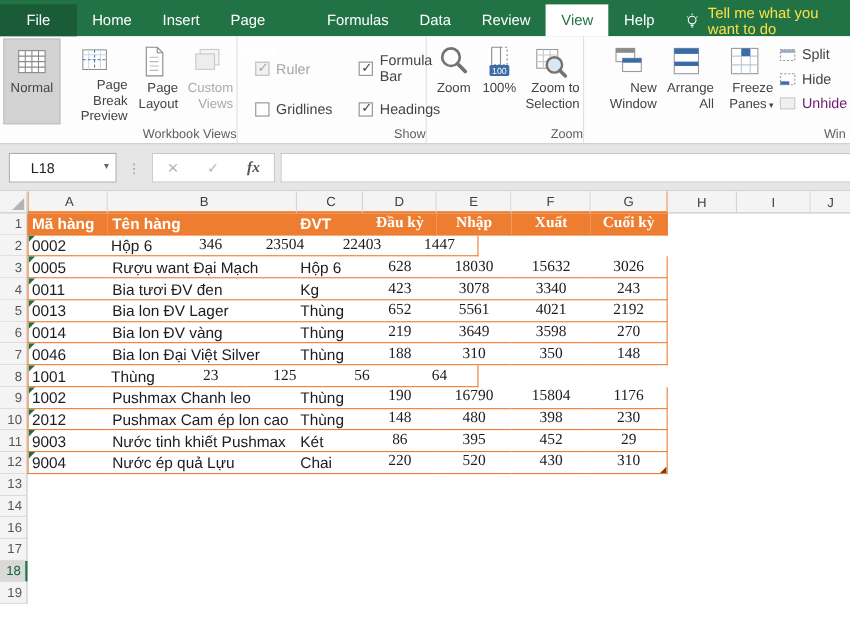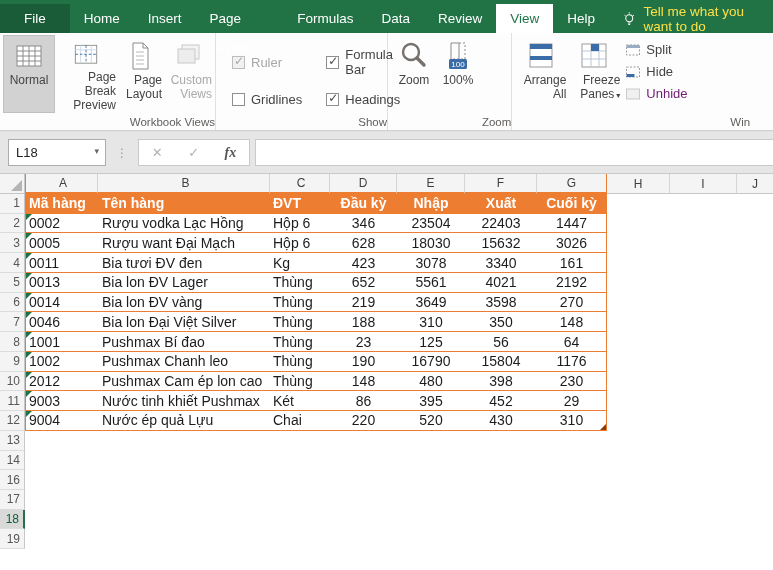--- a/index.html
+++ b/index.html
@@ -40,21 +40,21 @@
   .chk.disabled .box .mark { color:#a6a6a6; }
 
   .smallstack { display:flex; flex-direction:column; gap:3px; padding-top:5px; margin-left:4px; }
   .sbtn { display:flex; align-items:center; gap:5px; font-size:13px; color:#444; height:19px; }
   .sbtn.disabled { color:#701a75; }
 
   
   .fbar { height: 43px; background:#e6e6e6; border-top:1px solid #e0e0e0; border-bottom:1px solid #c9c9c9;
           display:flex; align-items:center; padding:0 0 0 8px; }
   .namebox { width: 98px; height: 27px; background:#fff; border:1px solid #acacac; display:flex;
-             align-items:center; font-size:13px; color:#222; padding-left:7px; position:relative; }
+             align-items:center; font-size:13px; color:#222; padding-left:19px; position:relative; }
   .nb-caret { position:absolute; right:6px; top:6px; font-size:9px; color:#666; }
   .dots { color:#9a9a9a; font-size:12px; letter-spacing:0; margin:0 10px; }
   .fxgroup { width: 112px; height: 27px; background:#fff; border:1px solid #c9c9c9; display:flex;
              align-items:center; justify-content:space-around; }
   .fxbtn { font-size:13px; color:#b3b3b3; }
   .fxbtn.fx { font-family:"Liberation Serif", serif; font-style:italic; font-weight:bold; color:#555; font-size:14px; }
   .finput { flex:1; height: 27px; background:#fff; border:1px solid #c9c9c9; border-right:none; margin-left:5px; }
 
   
   .sheet { position:relative; height: 395px; background:#fff; }
@@ -77,21 +77,21 @@
   .c-a { width:73px;  flex:0 0 73px;  padding-left:3px; border-left:1px solid #ED7D31; }
   .c-b { width:172px; flex:0 0 172px; padding-left:4px; }
   .c-c { width:60px;  flex:0 0 60px;  padding-left:3px; }
   .c-d { width:67px;  flex:0 0 67px; }
   .c-e { width:68px;  flex:0 0 68px; }
   .c-f { width:72px;  flex:0 0 72px; }
   .c-g { width:70px;  flex:0 0 70px; border-right:1px solid #ED7D31; }
   .c-h { width:63px;  flex:0 0 63px; }
   .c-i { width:67px;  flex:0 0 67px; }
   .c-j { flex:1; }
-  .cell.c-d,.cell.c-e,.cell.c-f,.cell.c-g { justify-content:center; padding-left:0; }
+  .cell.c-d,.cell.c-e,.cell.c-f,.cell.c-g { justify-content:center; padding-left:0;font-family:Liberation Serif, serif; }
   .etri { position:absolute; left:0; top:0; width:0; height:0;
           border-top:6px solid #1e7145; border-right:6px solid transparent; }
   .ctri { position:absolute; right:0; bottom:0; width:0; height:0;
           border-bottom:6px solid #843C0C; border-left:6px solid transparent; }
   .rest { flex:1; }
   svg { display:block; }
 </style>
 </head>
 <body>
 
@@ -194,26 +194,44 @@
         </div>
         <div class="rbtn" style="width:42px">
           <svg width="32" height="32" viewBox="0 0 32 32">
             <path d="M9 3h8v16 M9 3v16" fill="none" stroke="#8a8a8a"></path>
             <path d="M17 3h6v16h-14" fill="none" stroke="#8a8a8a" stroke-dasharray="2 2"></path>
             <rect x="7" y="19" width="18" height="10" rx="1.5" fill="#3b6ca8"></rect>
             <text x="16" y="27" font-size="8" fill="#fff" text-anchor="middle">100</text>
           </svg>
           <div class="lbl">100%</div>
         </div>
+        <div class="rbtn" style="width:58px">
+          <svg width="32" height="32" viewBox="0 0 32 32">
+            <rect x="3" y="5" width="19" height="17" fill="#fff" stroke="#9b9b9b"></rect>
+            <path d="M3 10h19 M3 16h19 M9 5v17 M15 5v17" stroke="#c9c9c9" fill="none"></path>
+            <circle cx="19" cy="19" r="7" fill="#d9e6f4" stroke="#77716d" stroke-width="2.2"></circle>
+            <line x1="24" y1="24" x2="29" y2="29" stroke="#77716d" stroke-width="3.2" stroke-linecap="round"></line>
+          </svg>
+          <div class="lbl">Zoom to Selection</div>
+        </div>
       </div>
       <div class="glabel">Zoom</div>
     </div>
 
     <div class="group g-window">
       <div class="btnrow">
+        <div class="rbtn" style="width:54px;margin-left:10px">
+          <svg width="32" height="32" viewBox="0 0 32 32">
+            <rect x="5" y="4" width="17" height="12" fill="#fff" stroke="#9b9b9b"></rect>
+            <rect x="5" y="4" width="17" height="4" fill="#8a8a8a"></rect>
+            <rect x="11" y="13" width="17" height="12" fill="#fff" stroke="#9b9b9b"></rect>
+            <rect x="11" y="13" width="17" height="4" fill="#3b6ca8"></rect>
+          </svg>
+          <div class="lbl">New Window</div>
+        </div>
         <div class="rbtn" style="width:52px">
           <svg width="32" height="32" viewBox="0 0 32 32">
             <rect x="5" y="4" width="22" height="23" fill="#fff" stroke="#9b9b9b"></rect>
             <rect x="5" y="4" width="22" height="5" fill="#3b6ca8"></rect>
             <rect x="5" y="16" width="22" height="4" fill="#3b6ca8"></rect>
           </svg>
           <div class="lbl">Arrange All</div>
         </div>
         <div class="rbtn" style="width:54px">
           <svg width="32" height="32" viewBox="0 0 32 32">
@@ -295,21 +313,20 @@
       <div class="cell th c-g">Cuối kỳ</div>
       <div class="rest"></div>
     </div>
 
     <div class="srow">
       <div class="rh">2</div>
       <div class="cell c-a">
           <i class="etri"></i>
           <span>0002</span>
         </div>
-      <div class="cell c-b">Rượu vodka Lạc Hồng</div>
       <div class="cell c-c">Hộp 6</div>
       <div class="cell c-d">346</div>
       <div class="cell c-e">23504</div>
       <div class="cell c-f">22403</div>
       <div class="cell c-g">1447</div>
       <div class="rest"></div>
     </div>
     <div class="srow">
       <div class="rh">3</div>
       <div class="cell c-a">
@@ -328,21 +345,21 @@
       <div class="rh">4</div>
       <div class="cell c-a">
           <i class="etri"></i>
           <span>0011</span>
         </div>
       <div class="cell c-b">Bia tươi ĐV đen</div>
       <div class="cell c-c">Kg</div>
       <div class="cell c-d">423</div>
       <div class="cell c-e">3078</div>
       <div class="cell c-f">3340</div>
-      <div class="cell c-g">161</div>
+      <div class="cell c-g">243</div>
       <div class="rest"></div>
     </div>
     <div class="srow">
       <div class="rh">5</div>
       <div class="cell c-a">
           <i class="etri"></i>
           <span>0013</span>
         </div>
       <div class="cell c-b">Bia lon ĐV Lager</div>
       <div class="cell c-c">Thùng</div>
@@ -379,21 +396,20 @@
       <div class="cell c-f">350</div>
       <div class="cell c-g">148</div>
       <div class="rest"></div>
     </div>
     <div class="srow">
       <div class="rh">8</div>
       <div class="cell c-a">
           <i class="etri"></i>
           <span>1001</span>
         </div>
-      <div class="cell c-b">Pushmax Bí đao</div>
       <div class="cell c-c">Thùng</div>
       <div class="cell c-d">23</div>
       <div class="cell c-e">125</div>
       <div class="cell c-f">56</div>
       <div class="cell c-g">64</div>
       <div class="rest"></div>
     </div>
     <div class="srow">
       <div class="rh">9</div>
       <div class="cell c-a">

